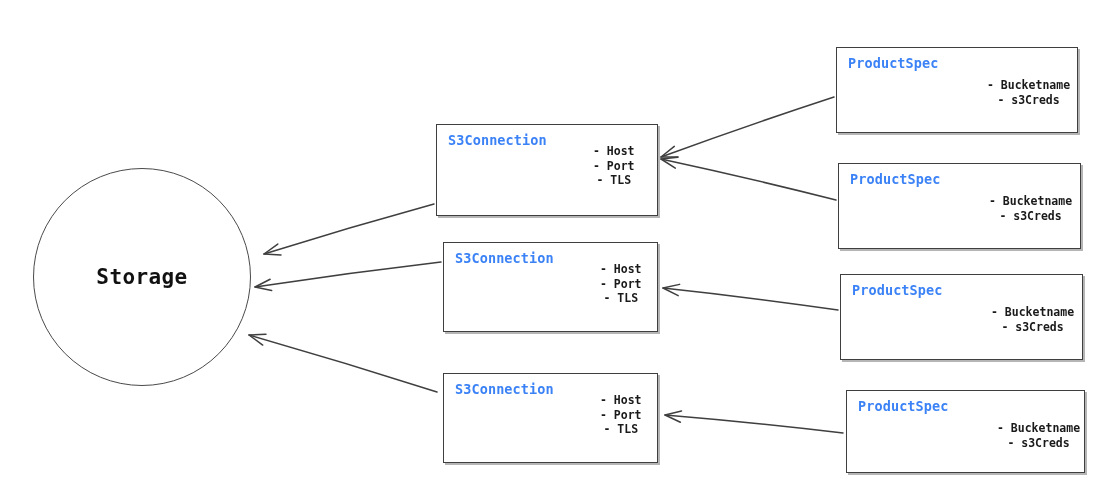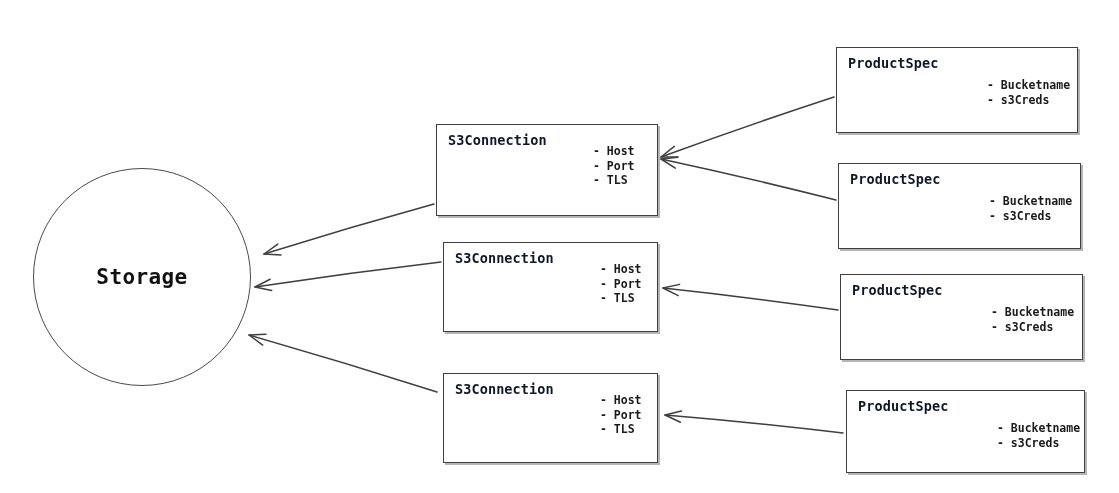--- a/index.html
+++ b/index.html
@@ -34,34 +34,35 @@
     box-shadow: 2px 2px 0 rgba(120,120,120,0.55);
   }
   .node-title {
     position: absolute;
     left: 11px;
     top: 7px;
     font-family: "DejaVu Sans Mono", monospace;
     font-size: 13.5px;
     font-weight: 700;
     letter-spacing: 0.1px;
-    color: #0f172a;
+    color: #3b82f6;
     white-space: nowrap;
   }
   .attr-list {
     position: absolute;
     font-family: "DejaVu Sans Mono", monospace;
     font-size: 11.5px;
     font-weight: 700;
     line-height: 14.5px;
     color: #1a1a1a;
     white-space: nowrap;
   }
   .attr-list .attr-row {
     white-space: nowrap;
+    text-align: center;
   }
   .conn-attrs { left: 156px; top: 19px; }
   .spec-attrs { left: 150px; top: 30px; }
 
   .circle-node {
     position: absolute;
     box-sizing: border-box;
     border-radius: 50%;
     border: 1.5px solid #4a4a4a;
     background: #ffffff;

